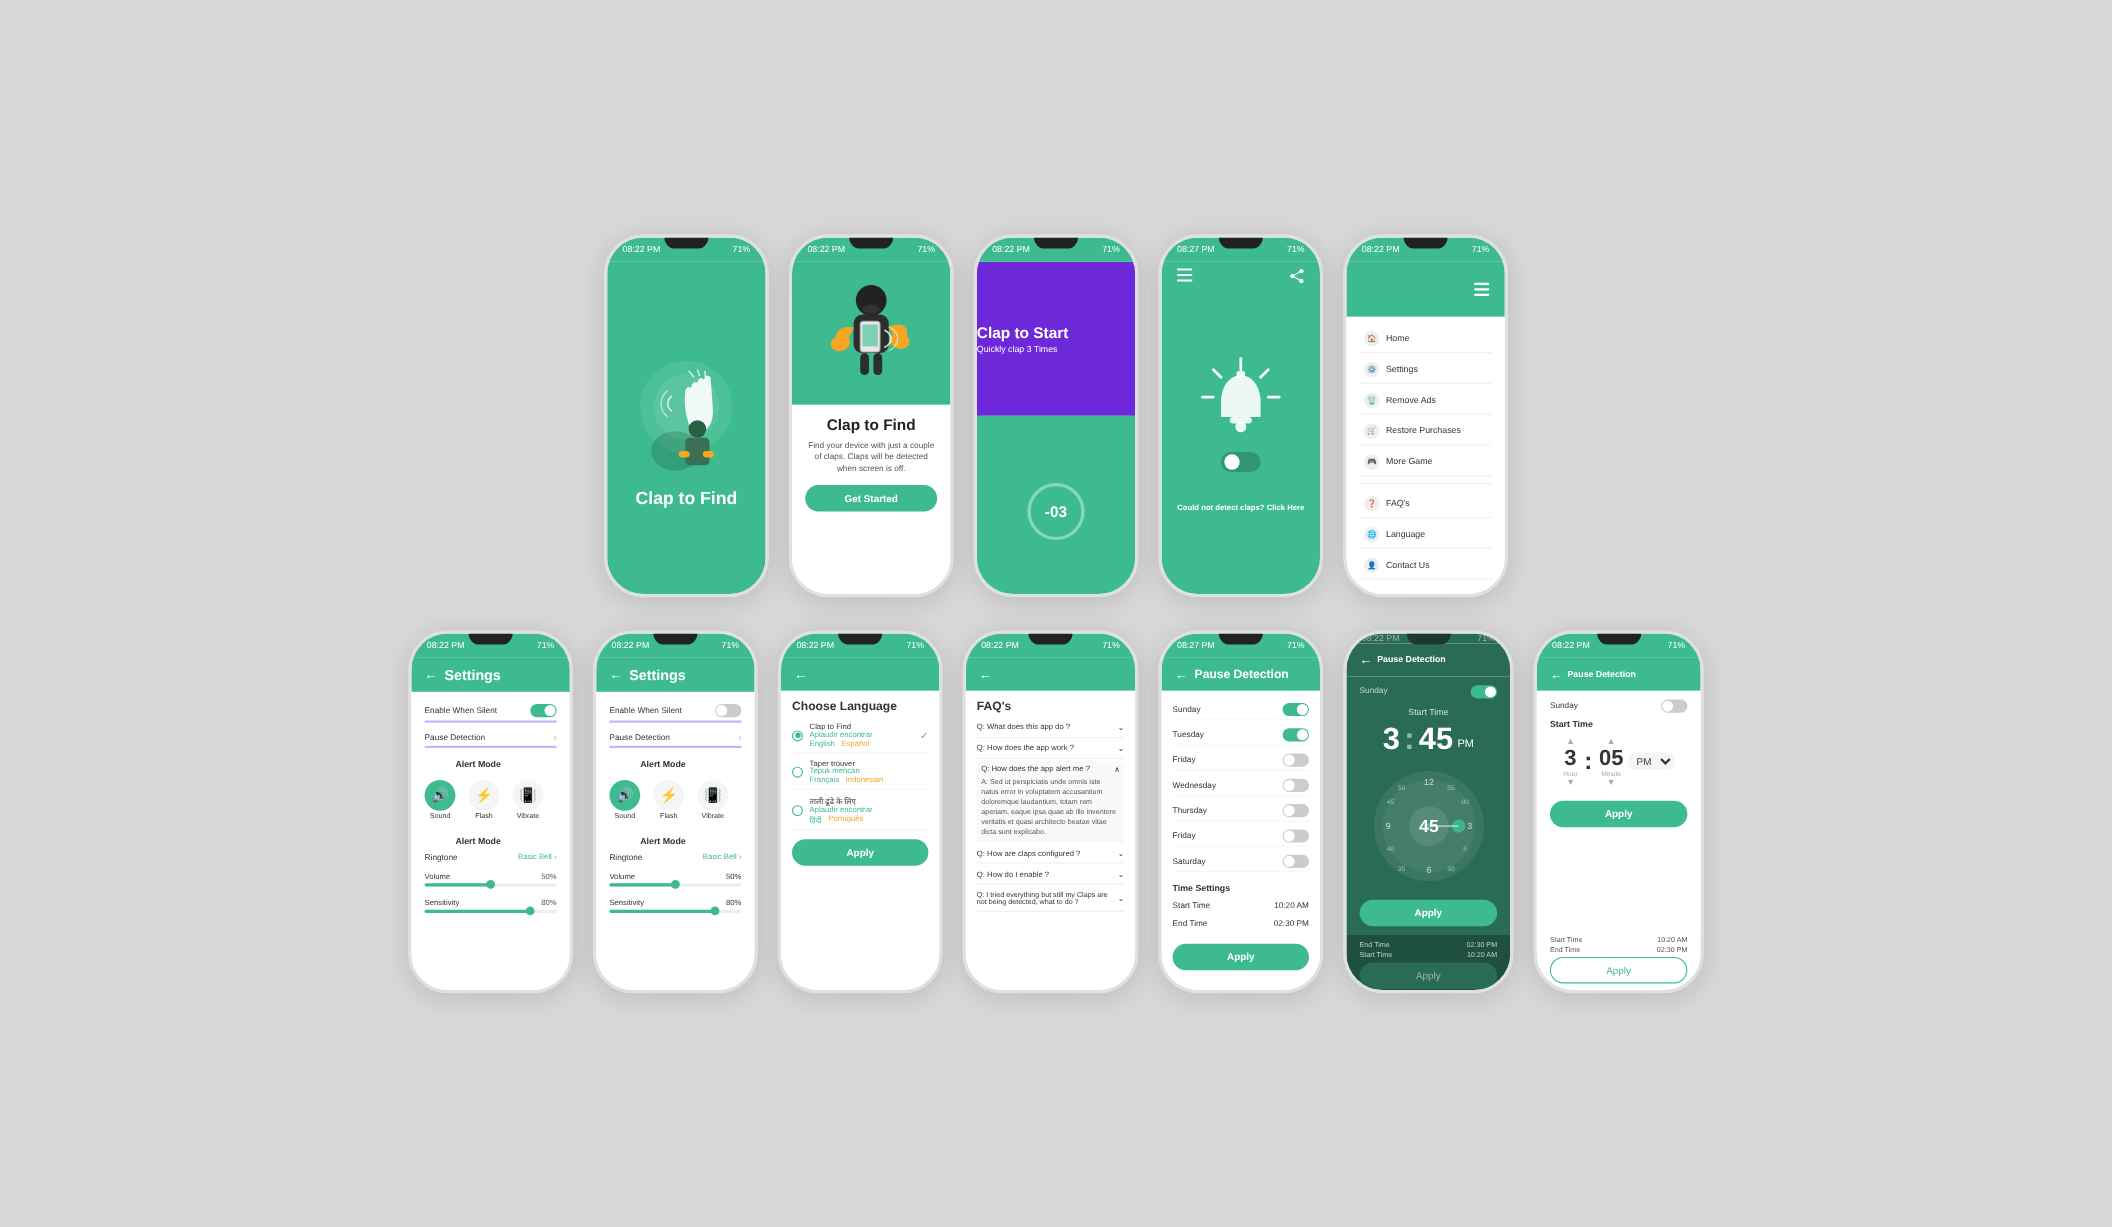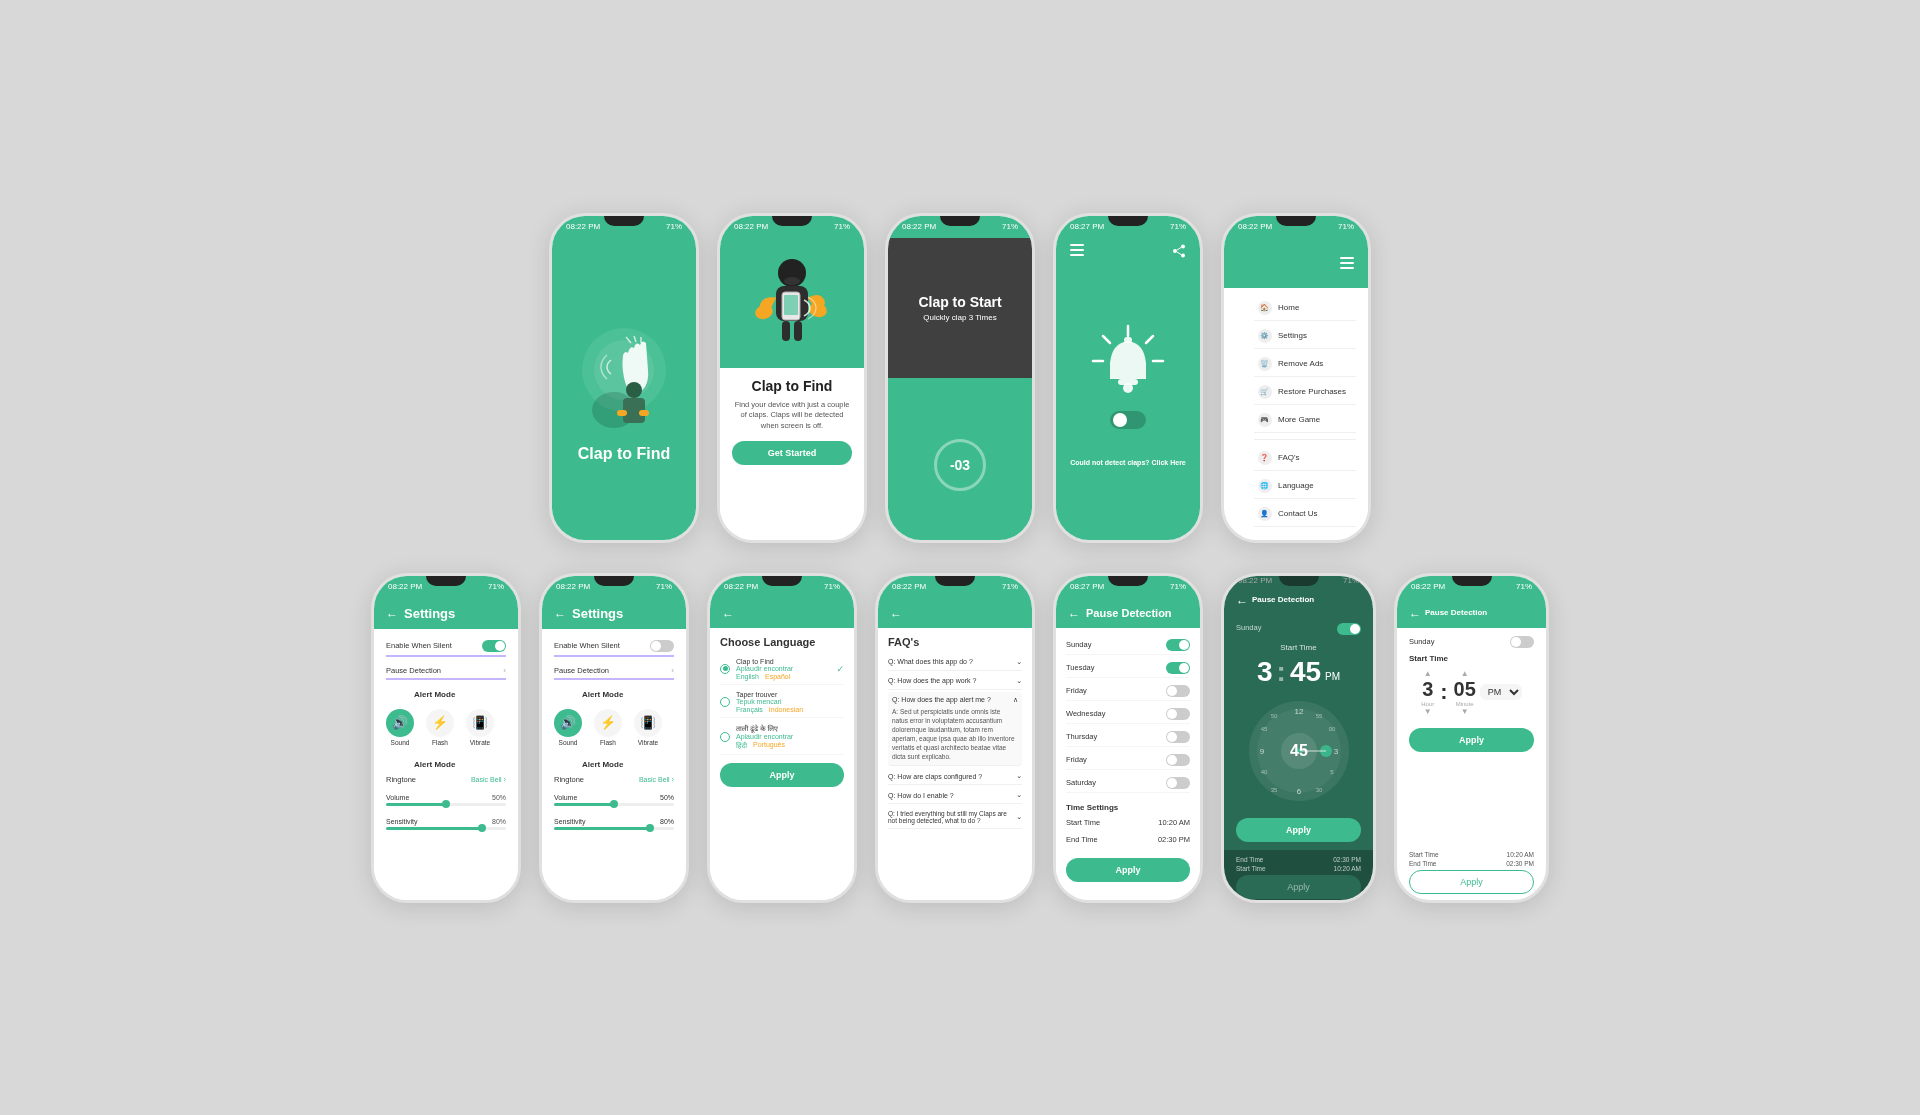--- a/index.html
+++ b/index.html
@@ -81,38 +81,38 @@
       border-radius: 20px;
       padding: 7px 22px;
       font-size: 9px;
       font-weight: 600;
       cursor: pointer;
       width: 100%;
     }
 
     
     .p3 { width: 150px; height: 330px; }
-    .p3-top { background: #404040; height: 140px; display: flex; flex-direction: column; align-items: center; justify-content: center; }
+    .p3-top { background: #6d28d9; height: 140px; display: flex; flex-direction: column; justify-content: center; }
     .p3-bottom { background: #fff; flex: 1; padding: 10px 12px; display: flex; flex-direction: column; align-items: center; }
     .p3-title { font-size: 14px; font-weight: 700; color: #fff; }
     .p3-sub { font-size: 8px; color: #fff; margin-top: 3px; }
     .p3-circle { width: 52px; height: 52px; border-radius: 50%; border: 3px solid rgba(255,255,255,0.4); display: flex; align-items: center; justify-content: center; color: #fff; font-size: 14px; font-weight: 700; margin-top: 12px; }
 
     
     .p4 { width: 150px; height: 330px; }
     .p4-content { background: #3dbb8f; flex: 1; display: flex; flex-direction: column; align-items: center; justify-content: center; padding: 20px 10px 10px; }
     .p4-toggle { width: 36px; height: 18px; background: rgba(0,0,0,0.2); border-radius: 10px; position: relative; }
     .p4-toggle-knob { width: 14px; height: 14px; background: #fff; border-radius: 50%; position: absolute; top: 2px; left: 3px; }
     .p4-bottom-text { color: rgba(255,255,255,0.8); font-size: 7px; margin-top: 20px; }
     .p4-bottom-text span { font-weight: 700; color: #fff; }
 
     
     .p5 { width: 150px; height: 330px; }
     .p5-top { background: #3dbb8f; height: 50px; display: flex; align-items: center; justify-content: space-between; padding: 0 14px; }
-    .p5-menu-content { background: #fff; flex: 1; padding: 8px 12px; display: flex; flex-direction: column; gap: 3px; margin-left: 18px; }
+    .p5-menu-content { background: #fff; flex: 1; padding: 8px 12px; display: flex; flex-direction: column; gap: 3px; }
     .p5-menu-item { display: flex; align-items: center; gap: 6px; padding: 5px 4px; border-bottom: 1px solid #f0f0f0; font-size: 8px; color: #333; }
     .p5-menu-icon { width: 14px; height: 14px; border-radius: 50%; background: #eee; display: flex; align-items: center; justify-content: center; font-size: 7px; color: #3dbb8f; }
     .p5-divider { height: 1px; background: #eee; margin: 3px 0; }
 
     
     .ps { width: 150px; height: 330px; }
     .ps-header { background: #3dbb8f; padding: 8px 12px; display: flex; align-items: center; gap: 6px; }
     .ps-header-back { color: #fff; font-size: 12px; cursor: pointer; }
     .ps-header-title { color: #fff; font-size: 13px; font-weight: 700; }
     .ps-body { background: #fff; flex: 1; padding: 8px 12px; display: flex; flex-direction: column; gap: 6px; overflow: hidden; }

